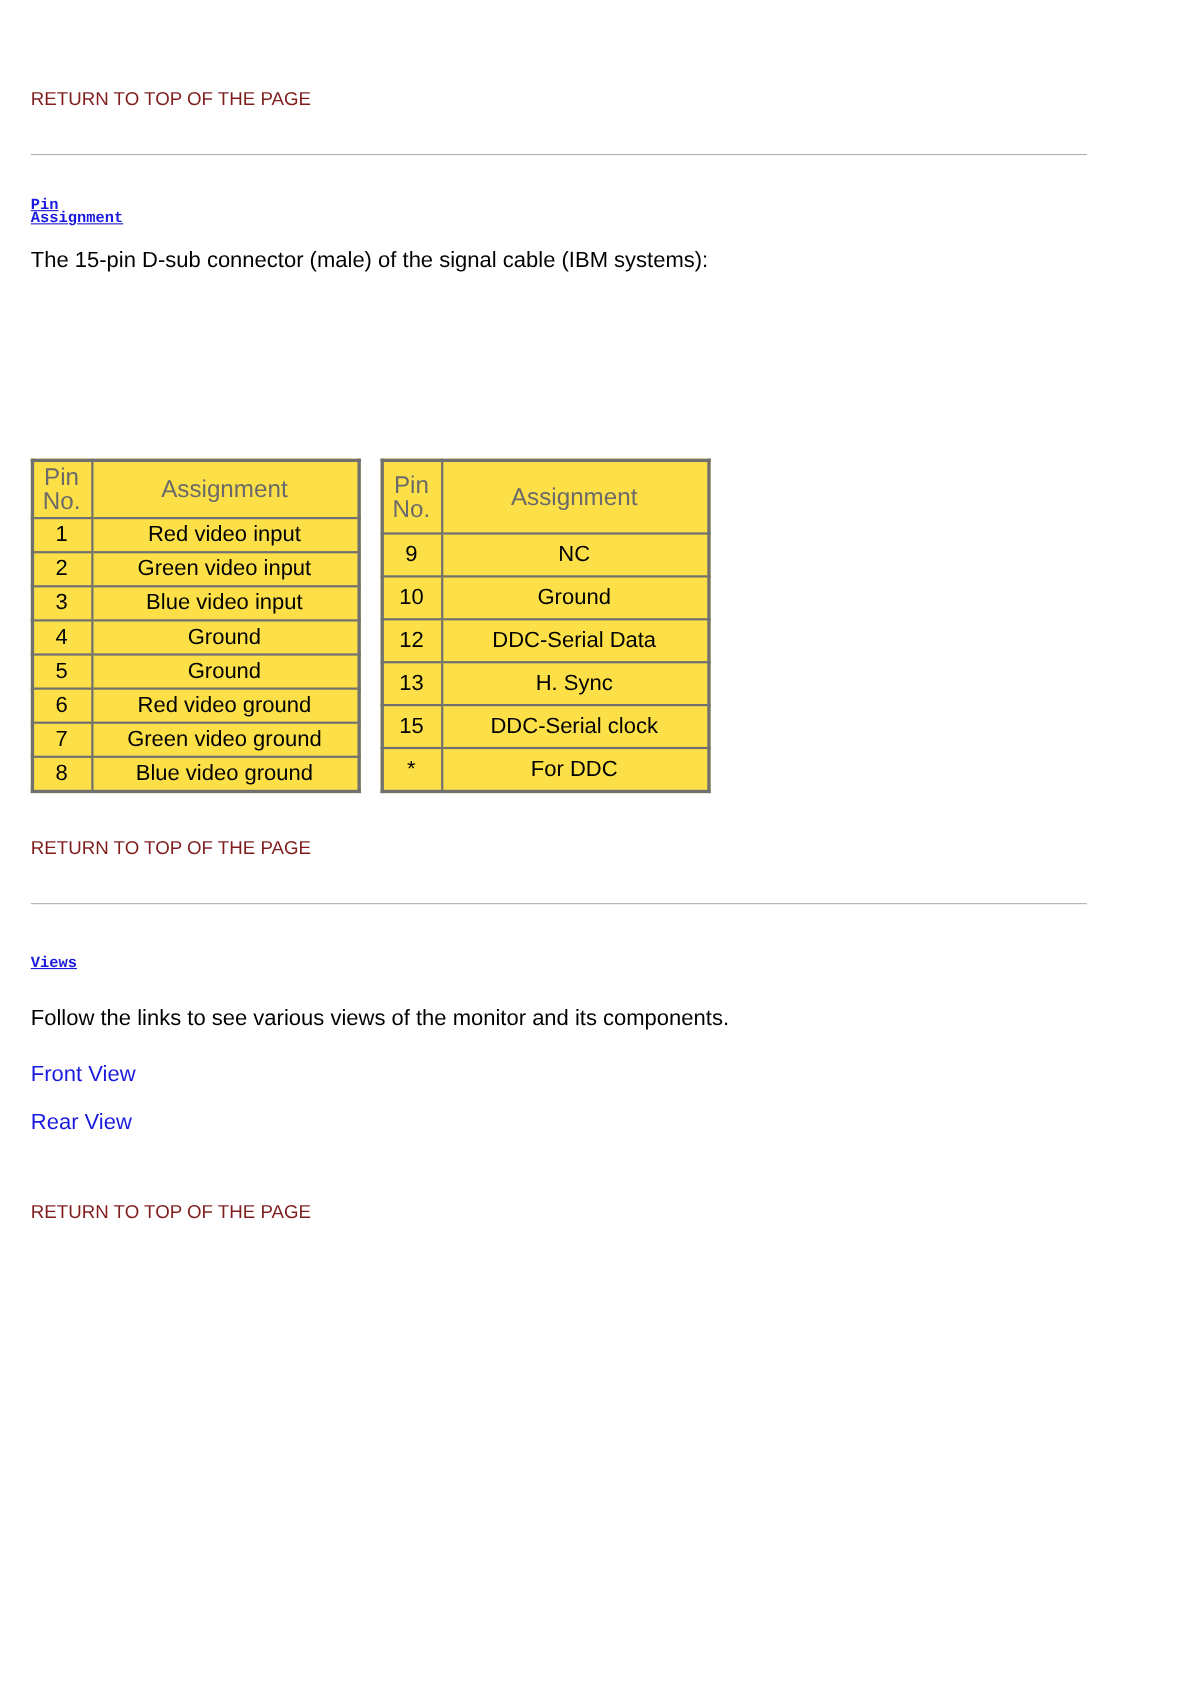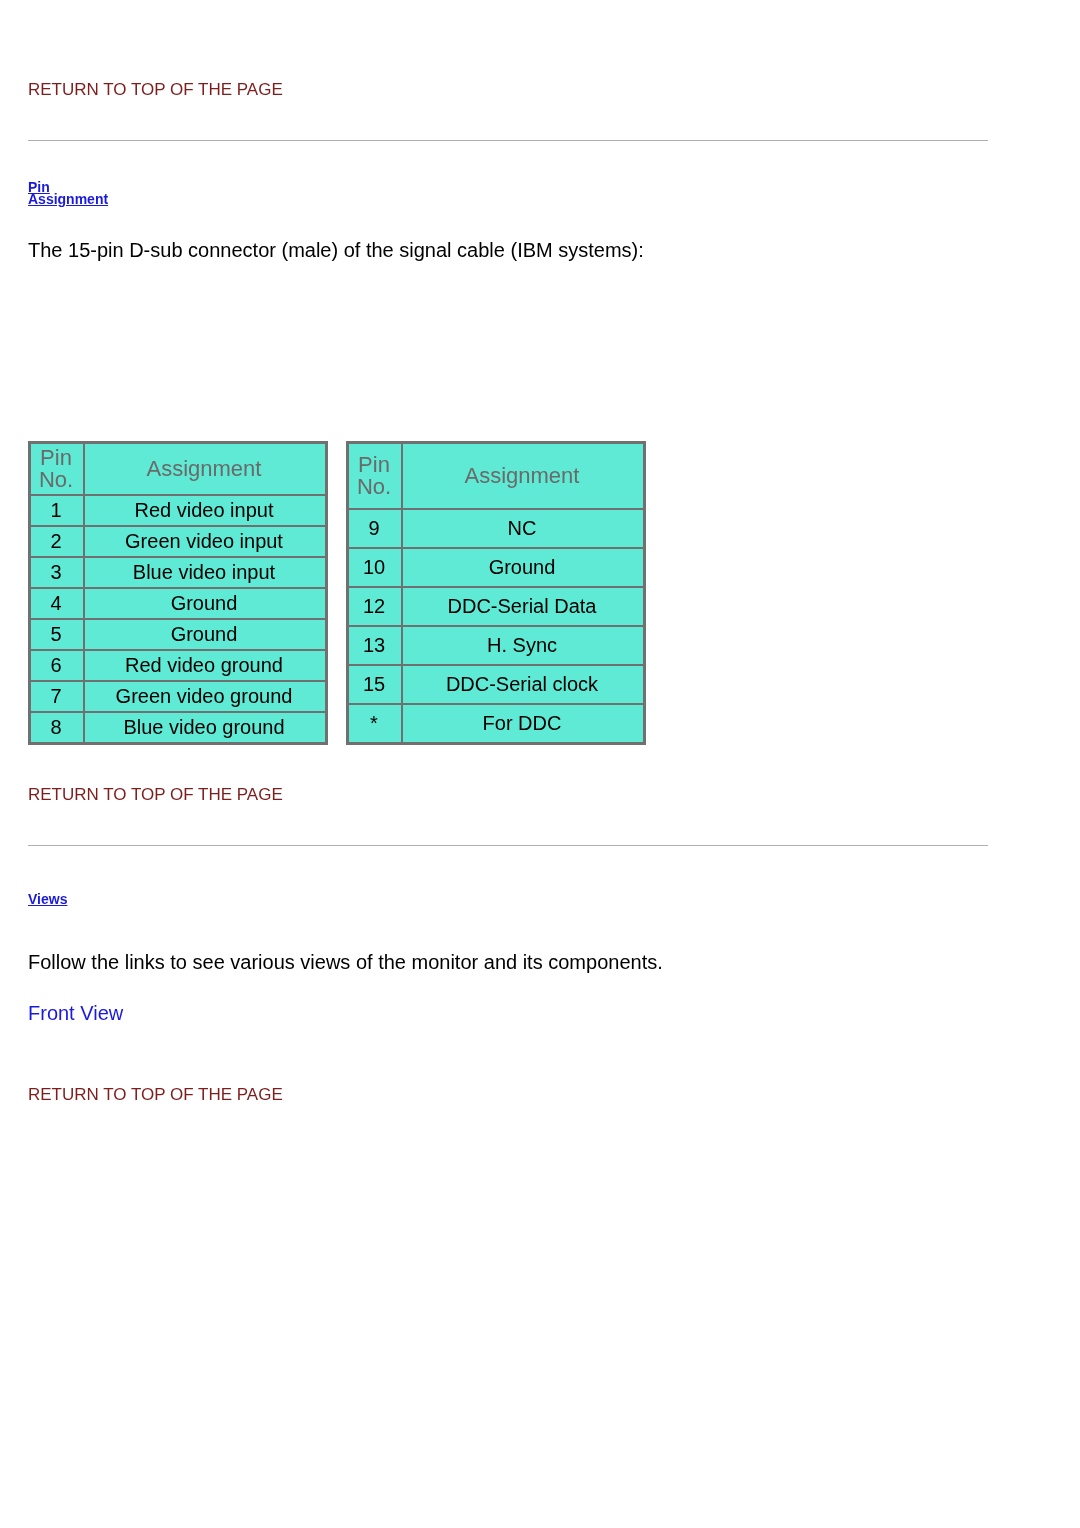--- a/index.html
+++ b/index.html
@@ -32,39 +32,39 @@
   .anchor-glitch {
     display: inline-block;
     width: 22px;
     height: 22px;
     font-weight: bold;
     font-size: 14px;
     color: #1a1adf;
     text-decoration: underline;
     overflow: visible;
     line-height: 12px;
-    margin-bottom: 36px;
+    margin-bottom: 23px;
+    font-family: Liberation Mono, monospace;
   }
   .body-text {
     font-size: 20px;
     margin-bottom: 28px;
   }
   .img-gap {
     height: 140px;
   }
   .tables-row {
     display: flex;
     gap: 18px;
     margin-bottom: 10px;
   }
   table.pin-table {
     border: 3px solid #707070;
     border-collapse: collapse;
-    background: #5eead4;
-    margin-top: 11px;
+    background: #fde047;
   }
   table.pin-table th,
   table.pin-table td {
     border: 2px solid #707070;
     padding: 3px 6px 3px 4px;
     font-size: 20px;
     vertical-align: middle;
     text-align: center;
     font-weight: normal;
   }
@@ -184,16 +184,17 @@
 
   <a href="#top" class="rtt-link">RETURN TO TOP OF THE PAGE</a>
 
   <hr class="rule">
 
   <span class="anchor-glitch">Views</span>
 
   <div class="body-text">Follow the links to see various views of the monitor and its components.</div>
 
   <a href="#" class="link-big">Front View</a>
+  <a href="#" class="link-big">Rear View</a>
 
   <a href="#top" class="rtt-link" style="margin-top:60px">RETURN TO TOP OF THE PAGE</a>
 
 </div>
 
 </body></html>

